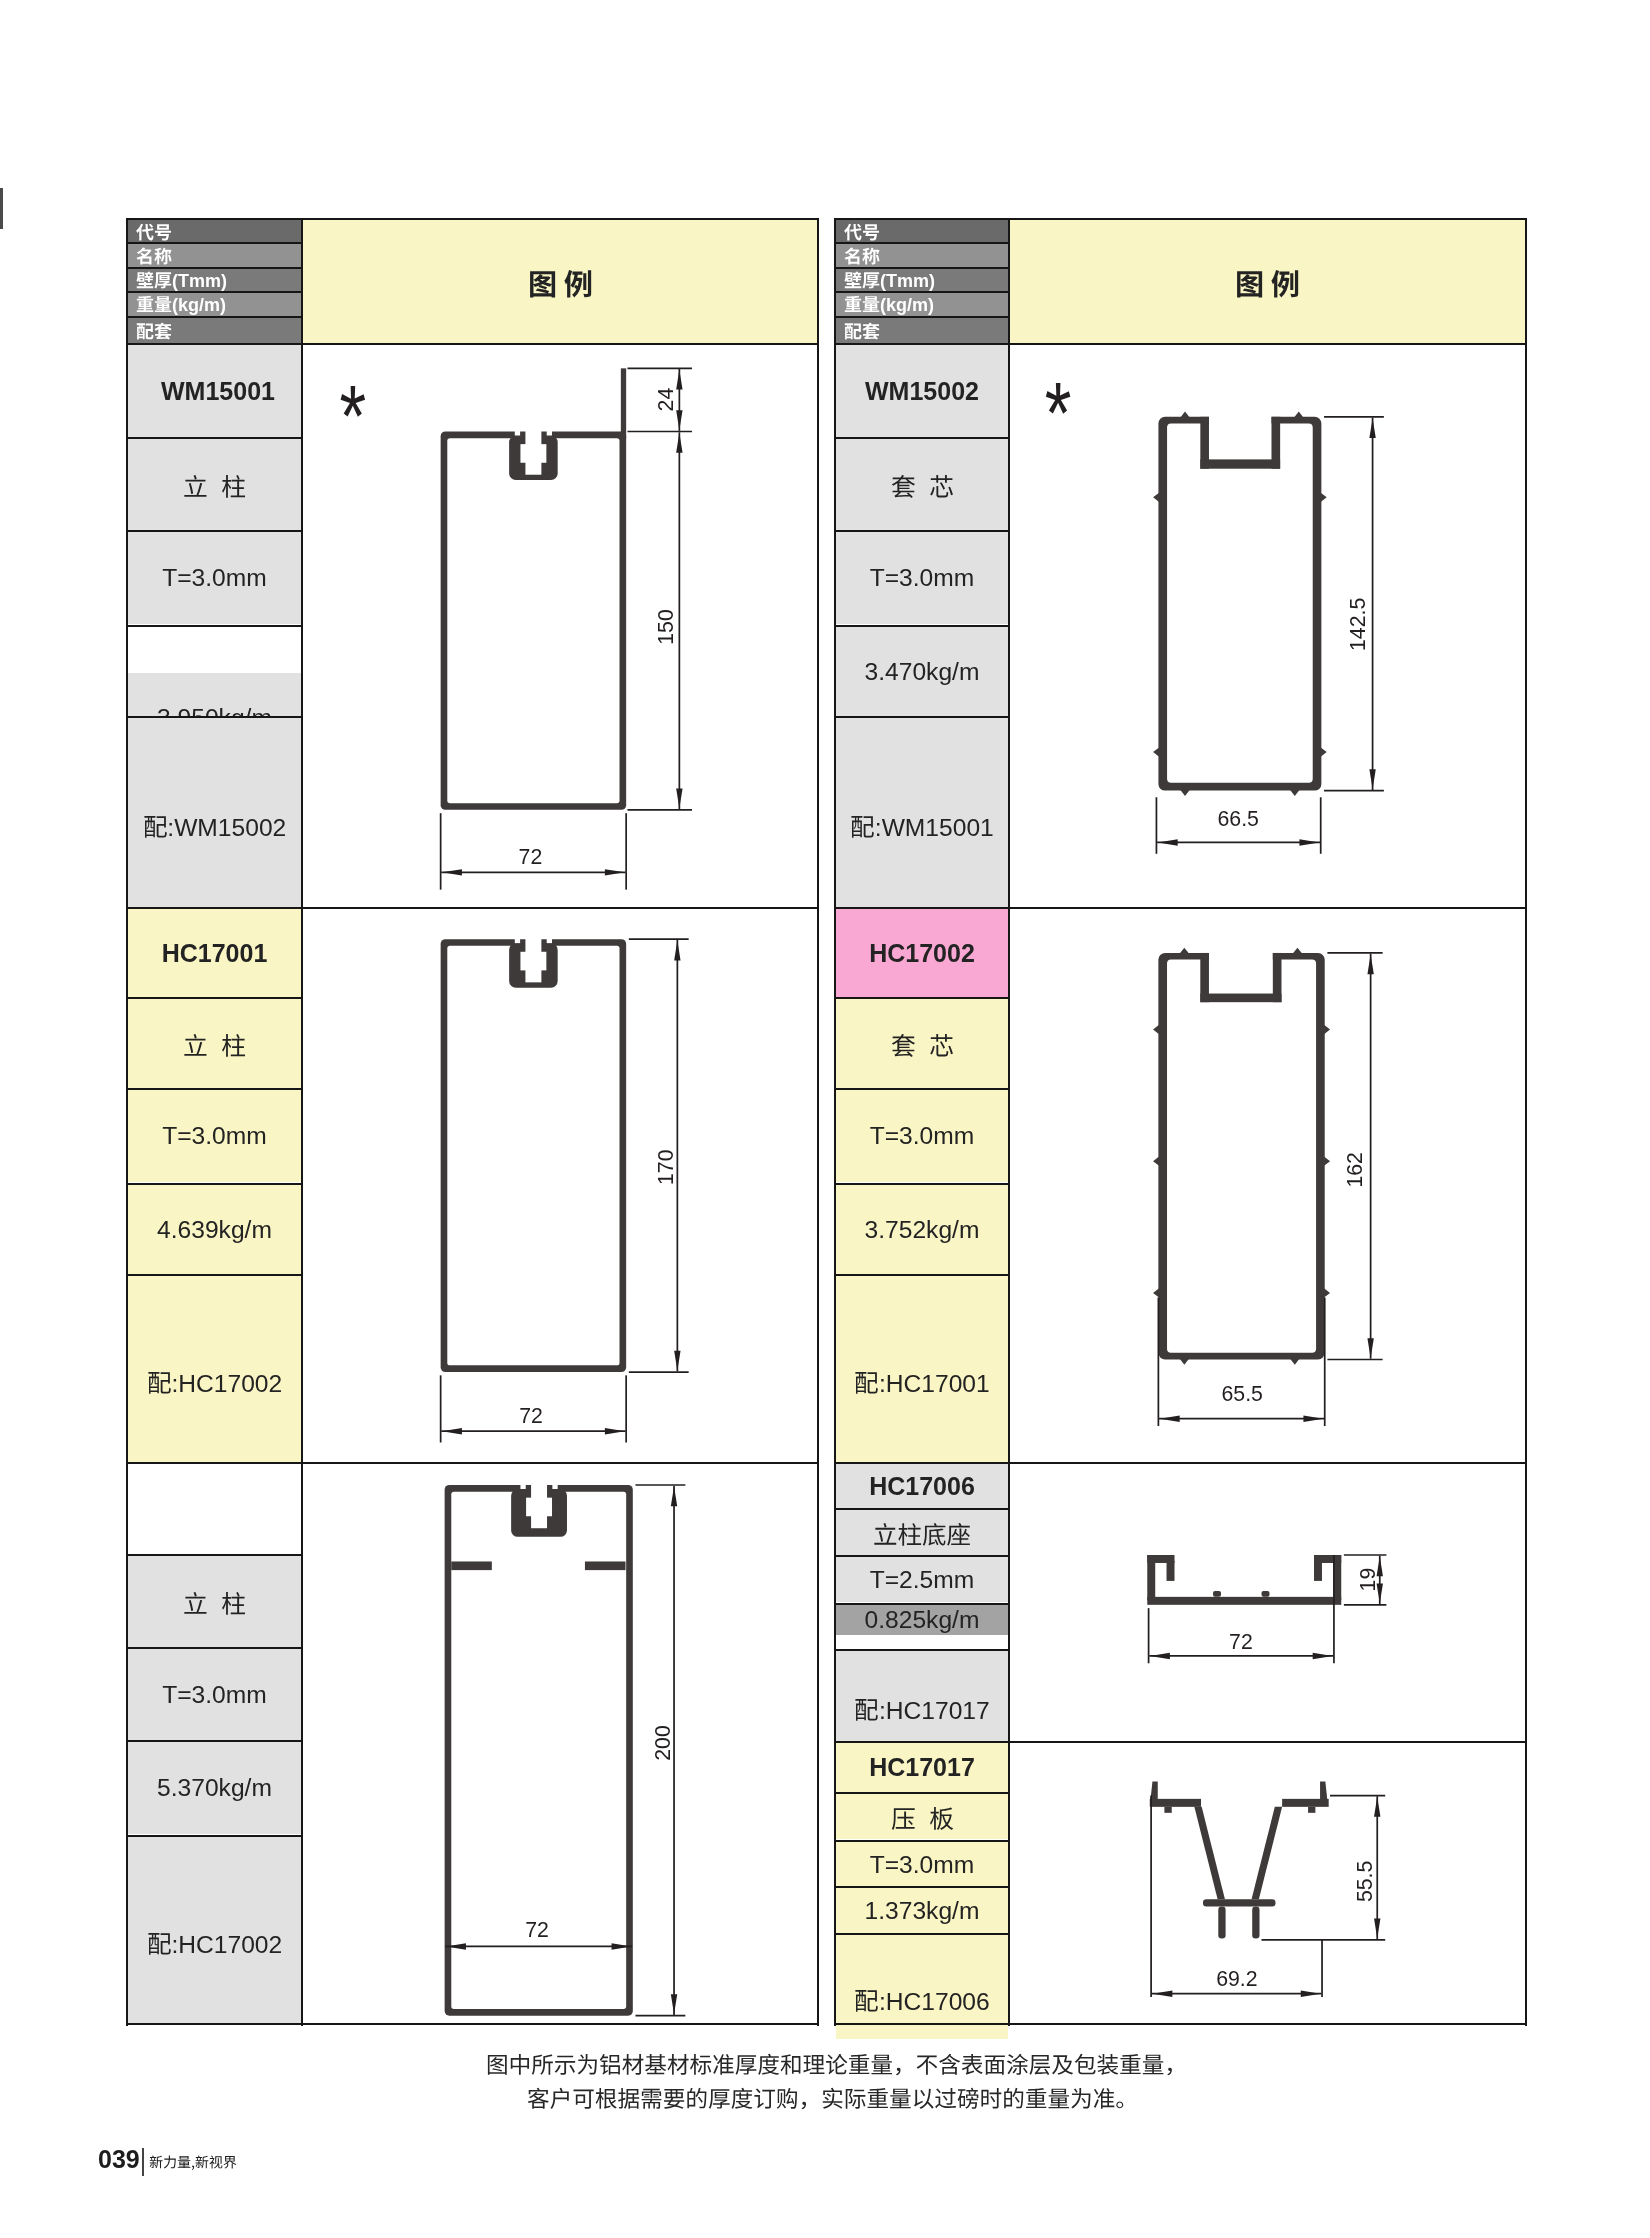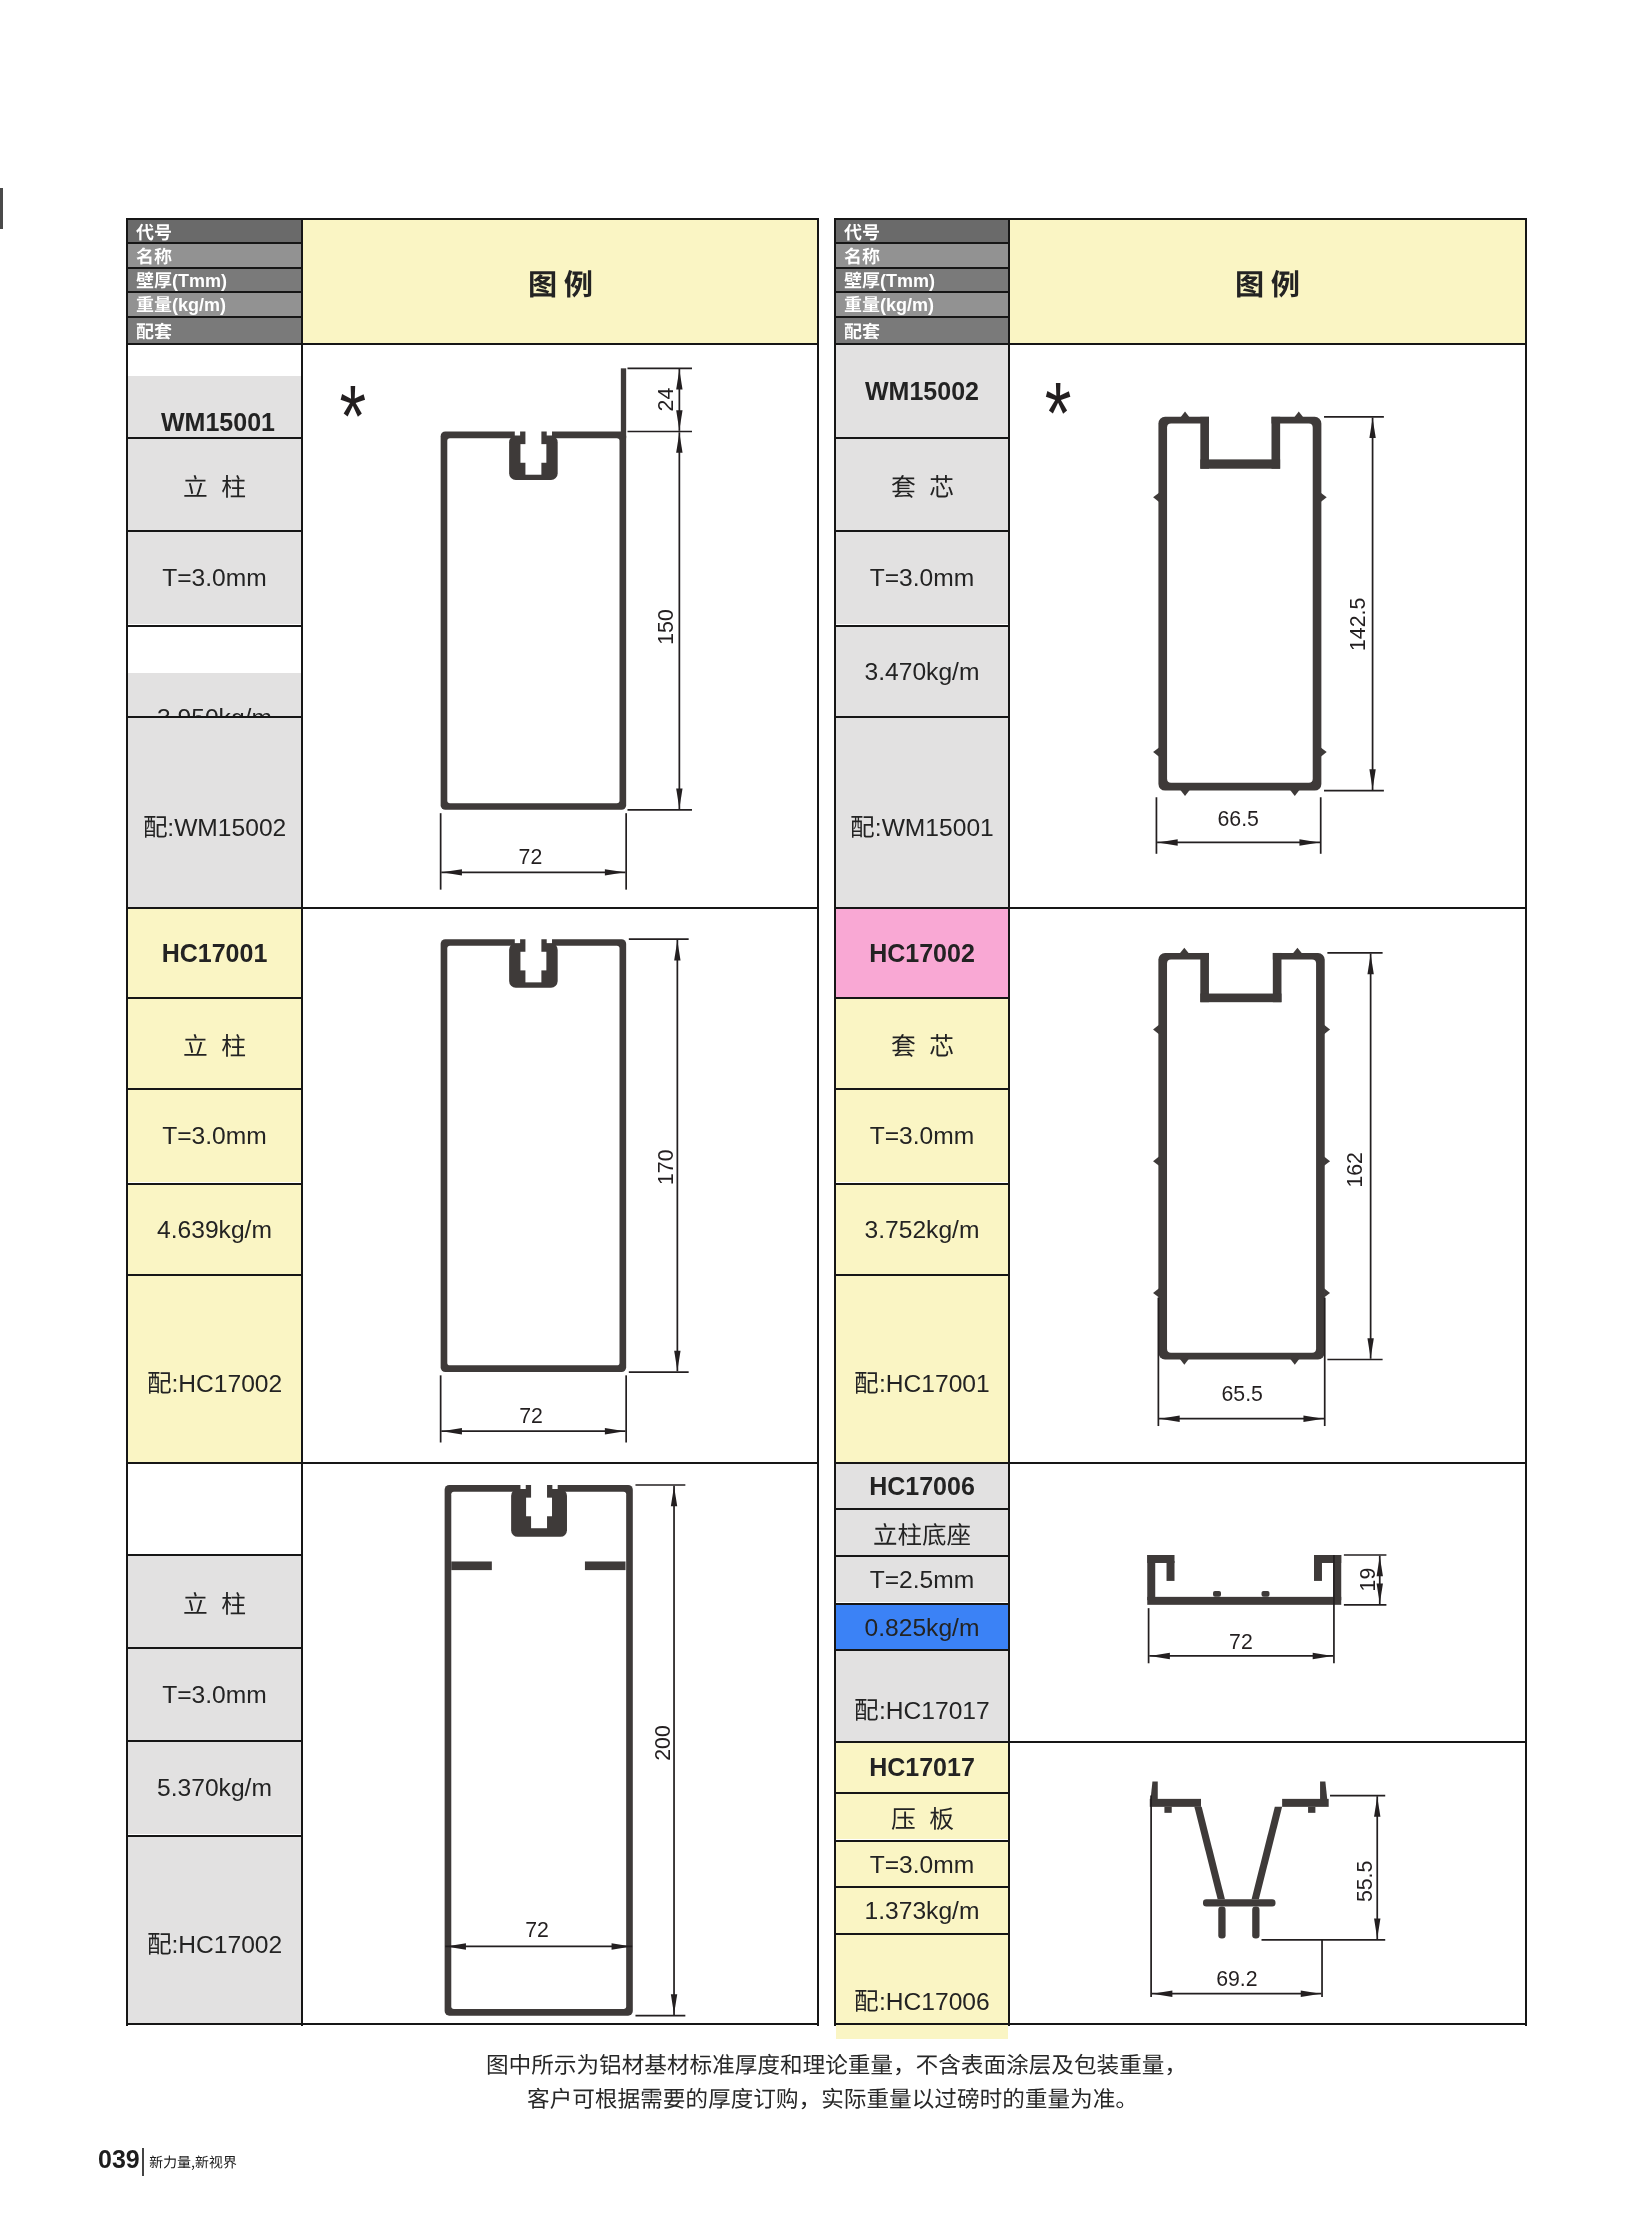--- a/index.html
+++ b/index.html
@@ -65,21 +65,21 @@
     </div>
 
 <div class="bl" style="left:126px;top:242px;width:177px;height:2px;"></div>
 
 <div class="bl" style="left:126px;top:267px;width:177px;height:2px;"></div>
 
 <div class="bl" style="left:126px;top:291px;width:177px;height:2px;"></div>
 
 <div class="bl" style="left:126px;top:316px;width:177px;height:2px;"></div>
 
-<div class="c code" style="left:128px;top:345px;width:180px;height:92px;background:#e2e1e1;margin-top:31px;">WM15001</div>
+<div class="c code" style="left:128px;top:345px;width:180px;height:92px;background:#e2e1e1;">WM15001</div>
 
 <div class="c" style="left:128px;top:439px;width:173px;height:91px;background:#e2e1e1;">
       <svg class="ct" style="width:63px;height:22px" viewBox="0 -880 2541 880" fill="#232323">
         <use href="#r7acb" x="0"></use>
         <use href="#r67f1" x="1541"></use>
       </svg>
     </div>
 
 <div class="c" style="left:128px;top:532px;width:173px;height:92px;background:#e2e1e1;">T=3.0mm</div>
 
@@ -312,21 +312,21 @@
       <svg class="ct" style="width:98px;height:22px" viewBox="0 -880 4000 880" fill="#232323">
         <use href="#r7acb" x="0"></use>
         <use href="#r67f1" x="1000"></use>
         <use href="#r5e95" x="2000"></use>
         <use href="#r5ea7" x="3000"></use>
       </svg>
     </div>
 
 <div class="c" style="left:836px;top:1557px;width:172px;height:45px;background:#e2e1e1;">T=2.5mm</div>
 
-<div class="c" style="left:836px;top:1605px;width:172px;height:45px;background:#3b82f6;">0.825kg/m</div>
+<div class="c" style="left:836px;top:1605px;width:172px;height:30px;background:#a3a3a3;">0.825kg/m</div>
 
 <div class="c pei" style="left:836px;top:1651px;width:172px;height:90px;background:#e2e1e1;">
       <span class="run">
         <svg class="ct" style="width:24.6px;height:22px" viewBox="0 -880 1000 880" fill="#232323">
           <use href="#r914d" x="0"></use>
         </svg>
         <span>:HC17017</span>
       </span>
     </div>
 

